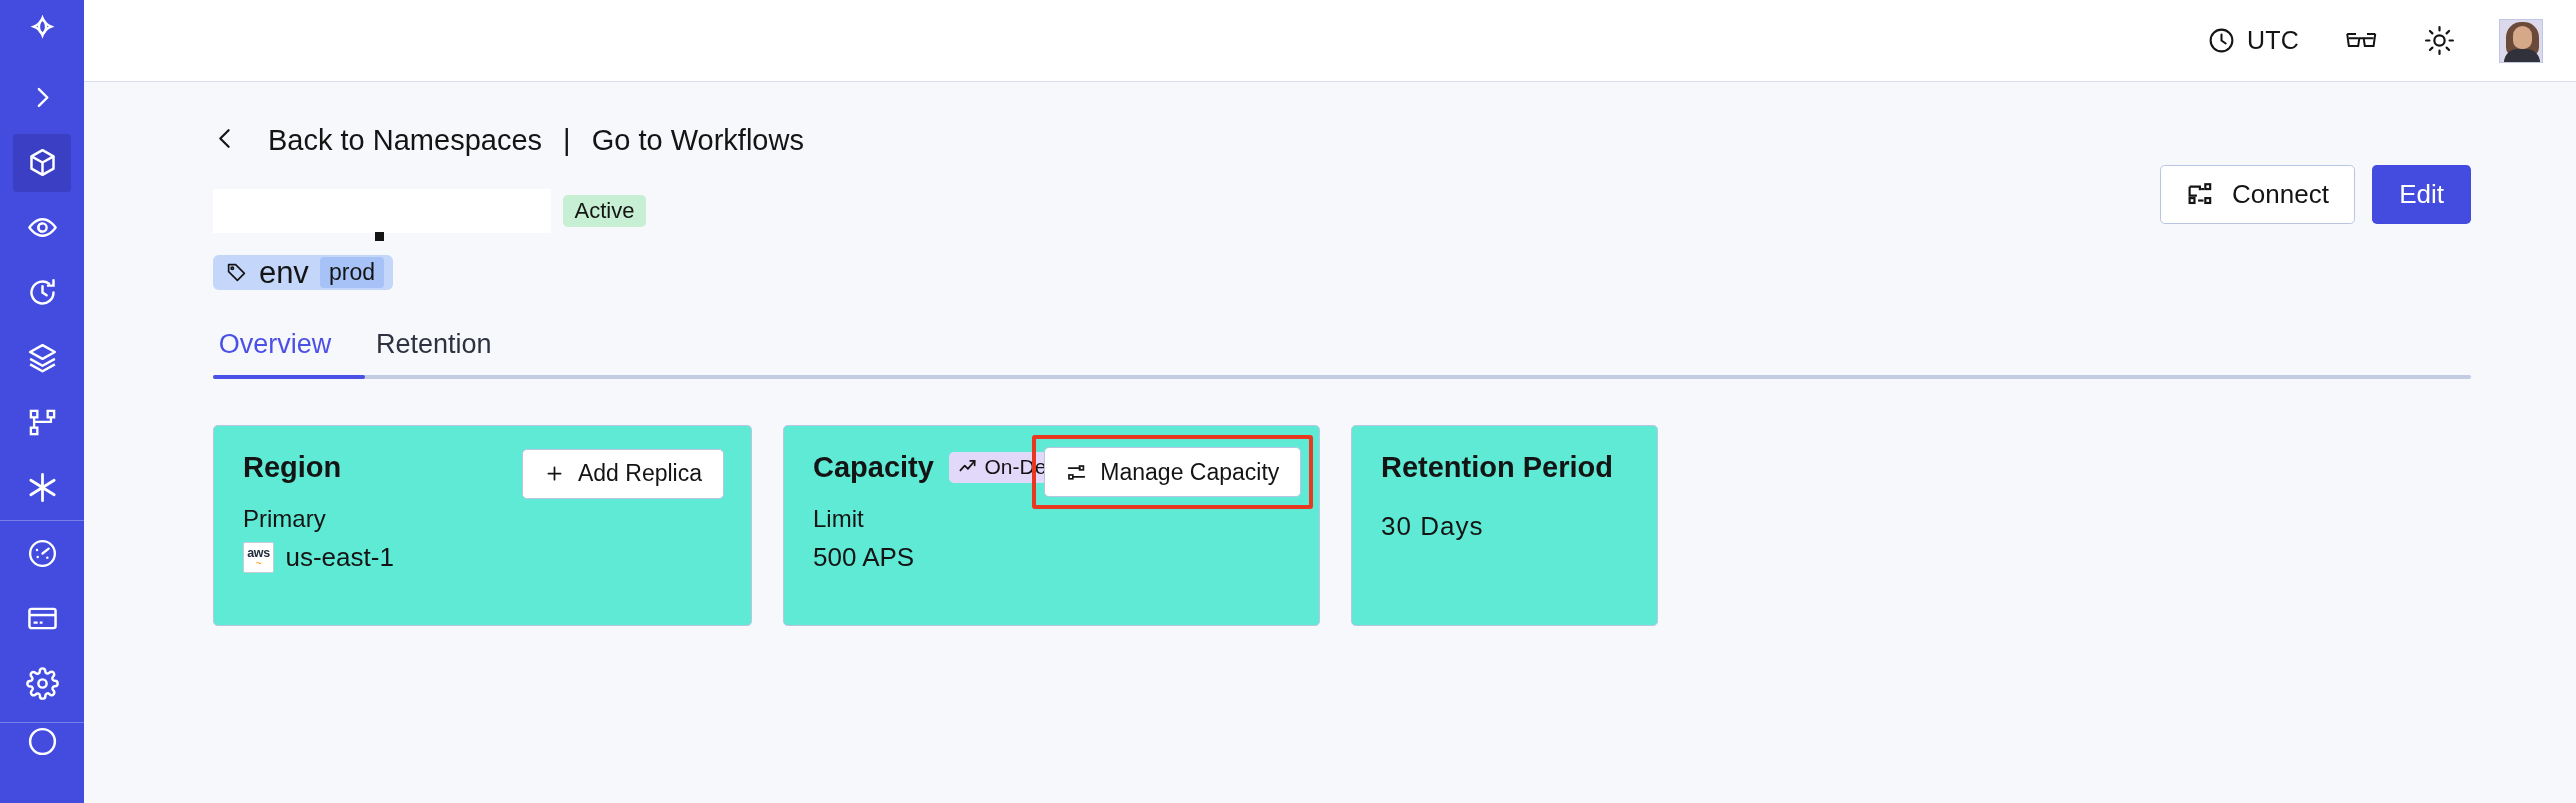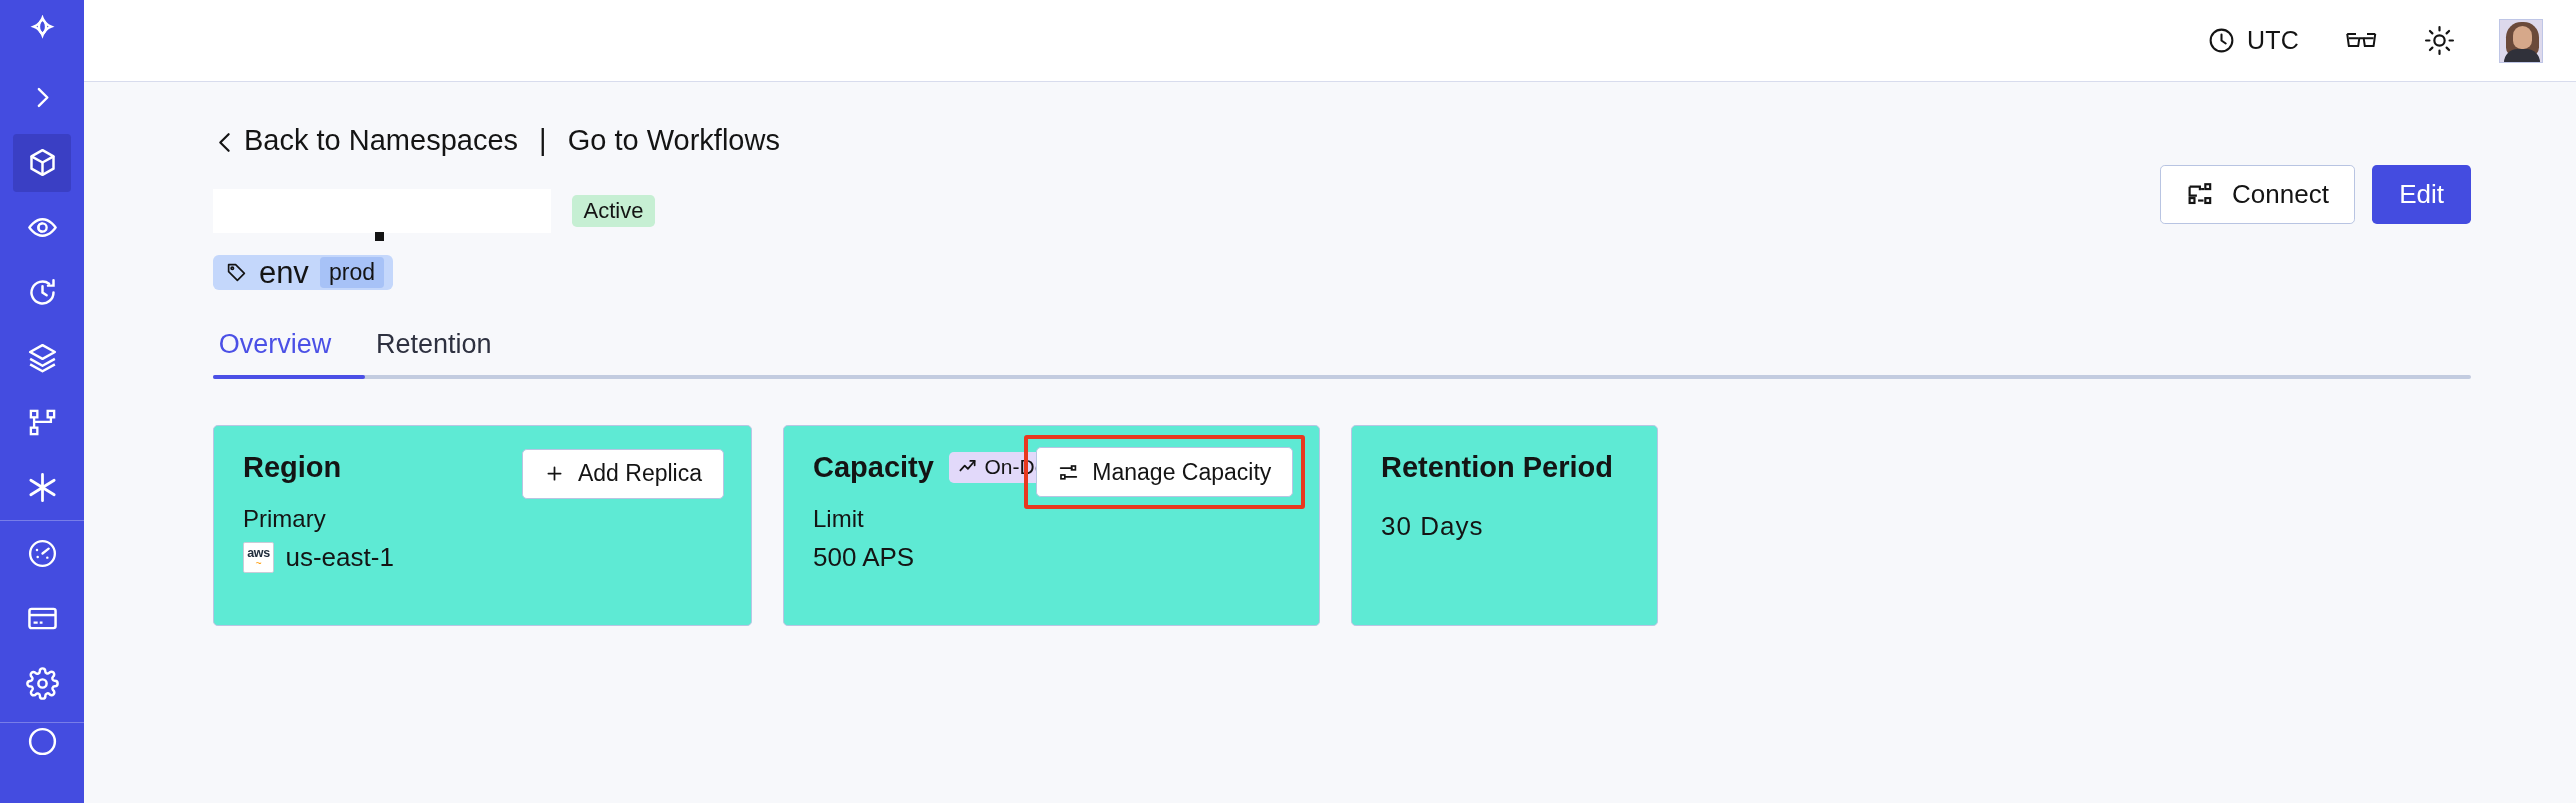--- a/index.html
+++ b/index.html
@@ -66,42 +66,42 @@
 
   
   .content { flex: 1 1 auto; background: #f7f8fb; padding: 0 0 0 0; position: relative; }
   .inner { padding-left: 129px; padding-right: 105px; }
 
   
   .crumb {
     display: flex; align-items: center; gap: 17.3px;
     margin-top: 42px;
   }
-  .crumb-back { display:flex; align-items:flex-end; gap:6px; cursor:pointer; }
+  .crumb-back { display:flex; align-items:flex-start; gap:30px; cursor:pointer; }
   .crumb-text { font-size: 29px; color: #141414; }
   .crumb-sep { font-size: 29px; color: #141414; padding: 0 3.8px; }
   .crumb-link { font-size: 29px; color: #141414; cursor: pointer; }
 
   
   .title-row {
     display: flex; align-items: center;
     margin-top: 29px; height: 50px;
     position: relative;
   }
   .ns-title {
     width: 338px; height: 44px;
     background: #ffffff;
     position: relative;
   }
   .ns-title::after {
     content:""; position:absolute; left:162px; bottom:-7.7px;
     width: 8.6px; height: 8.6px; background:#141414;
   }
   .badge-active {
-    margin-left: 21px;
+    margin-left: 12px;
     background: #c6efd3; color: #141414;
     font-size: 22px; padding: 4.8px 11.5px 5.8px 11.5px;
     border-radius: 4.8px; line-height: 1;
   }
   .title-actions {
     position: absolute; right: 0; top: -21px;
     display: flex; align-items: center; gap: 17.3px;
   }
   .btn-connect {
     display:flex; align-items:center; gap:17.3px;
@@ -182,21 +182,21 @@
   .aws-chip .aws-s { font-size:10.5px; color:#ff9900; margin-top:-1.9px; }
 
   .card-btn {
     position:absolute; top:23px; right:27px;
     display:flex; align-items:center; gap:13.4px;
     background:#ffffff; border:1px solid #b8c4e2; border-radius:4.8px;
     height:50px; padding: 0 21px; font-size:23px; color:#141414; cursor:pointer;
     white-space:nowrap;
   }
   .hl-box {
-    position:absolute; top:9.6px; right:14px;
+    position:absolute; top:9.6px; right:6px;
     border: 4.8px solid #e8381f; border-radius:2.9px;
     padding: 7.7px;
   }
   .hl-box .card-btn { position: static; }
   .ic { display:inline-flex; align-items:center; }
 </style>
 </head>
 <body>
 
 <div class="app">

